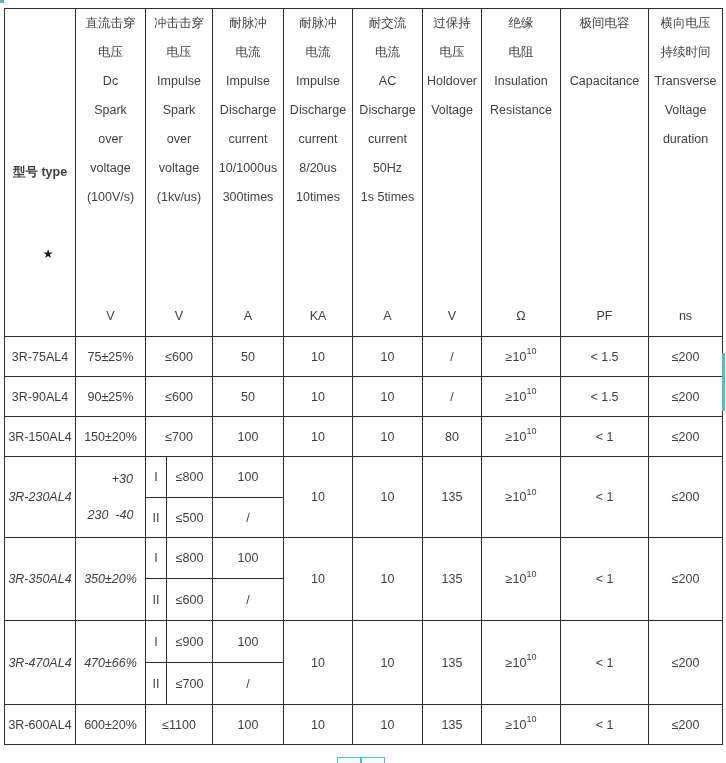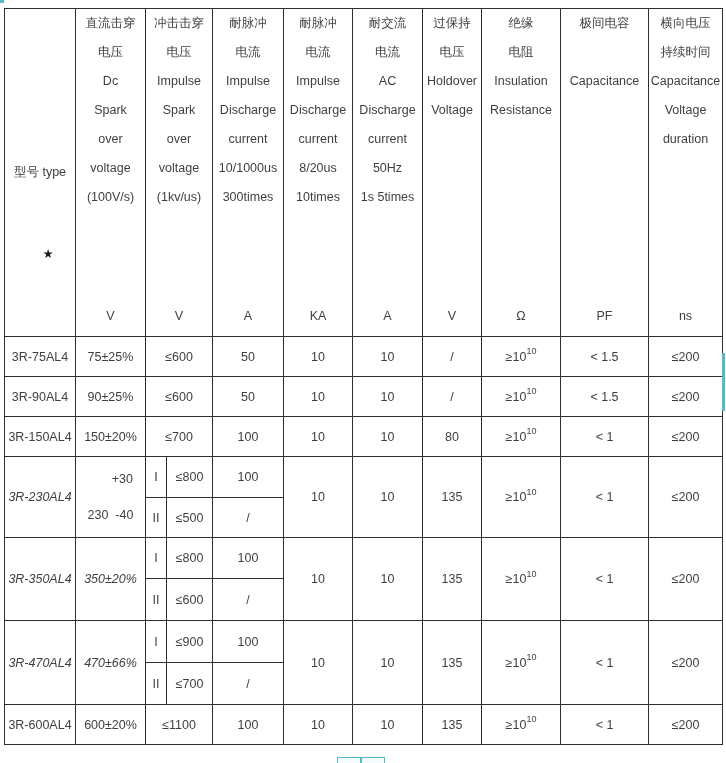--- a/index.html
+++ b/index.html
@@ -22,27 +22,27 @@
   tr.h43{height:40px}
   tr.h42{height:42px}
   tr.h41{height:41px}
   tr.h40{height:40px}
   
   td.hd{vertical-align:top;text-align:left;padding:1px 2px 0 9px;}
   .hlines{white-space:pre-line;line-height:29px;min-height:287px;}
   .hunit{text-align:center;line-height:40px;}
   
   td.typecell{vertical-align:top;text-align:left;padding:0 0 0 8px;}
-  .type-label{margin-top:82px;line-height:41px;}
+  .type-label{margin-top:82px;line-height:41px;font-weight:bold;}
   .type-star{margin-top:41px;line-height:41px;padding-left:16px;color:#1c1c1c;}
   
   td.topcell{vertical-align:top;padding-top:13px;font-style:italic;}
   td.botcell{vertical-align:bottom;padding-bottom:13px;}
   
-  .dcwrap{line-height:36px;}
+  .dcwrap{line-height:36px;font-style:italic;}
   .dc-top{text-align:right;padding-right:12px;}
   .dc-bot{white-space:pre;}
   sup{font-size:9px;line-height:0;position:relative;top:-1px;}
   
   .artifact-corner{position:absolute;left:0;top:0;width:4px;height:3px;background:#5ab9c4;}
   .artifact-right{position:absolute;left:722px;top:353px;width:3px;height:58px;background:#5ab9c4;}
   .artifact-bottom{position:absolute;left:337px;top:757px;display:flex;}
   .artifact-bottom .hb{width:22px;height:10px;border:1px solid #5ab9c4;background:#f4fbfc;}
 </style>
 </head>
@@ -135,21 +135,21 @@
     </td>
     <td class="hd">
       <div class="hlines">极间电容
 
 Capacitance</div>
       <div class="hunit">PF</div>
     </td>
     <td class="hd">
       <div class="hlines">横向电压
 持续时间
-Capacitance
+Transverse
 Voltage
 duration</div>
       <div class="hunit">ns</div>
     </td>
   </tr>
 
   <tr class="h43">
     <td>3R-75AL4</td>
     <td>75±25%</td>
     <td colspan="2">≤600</td>

